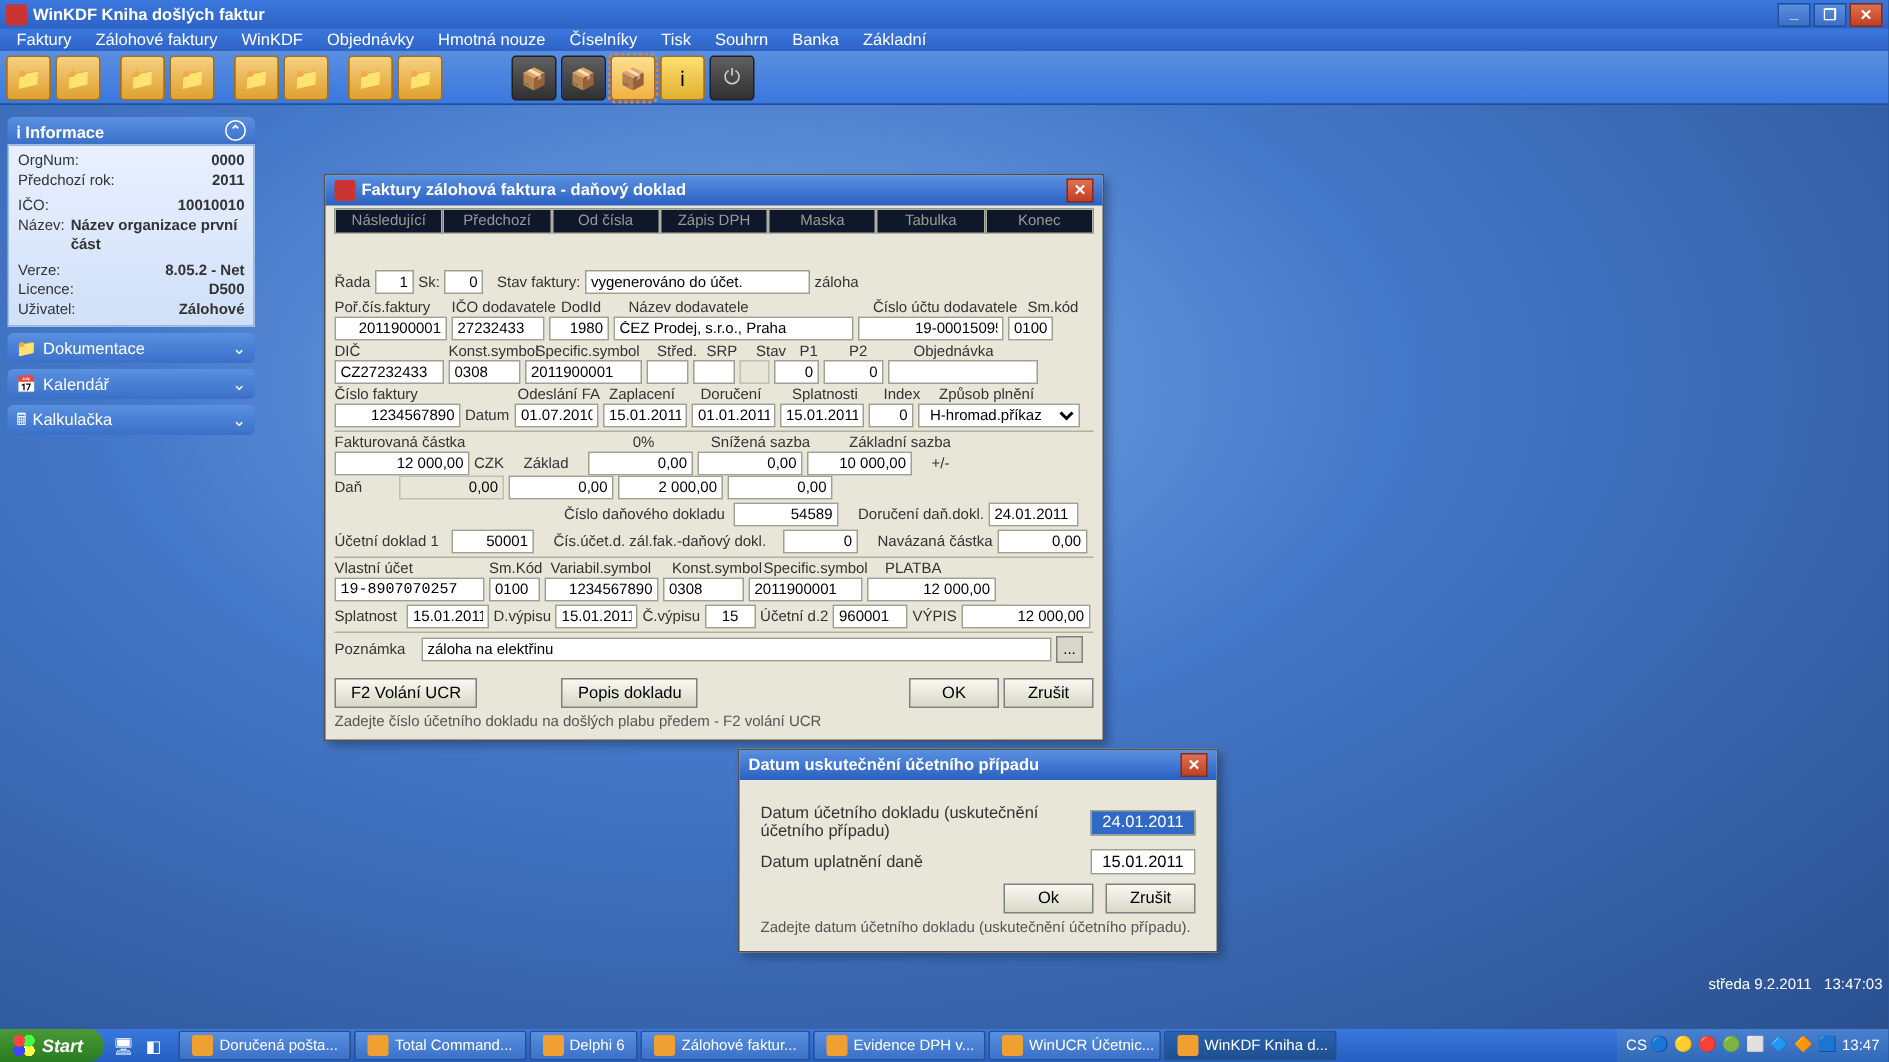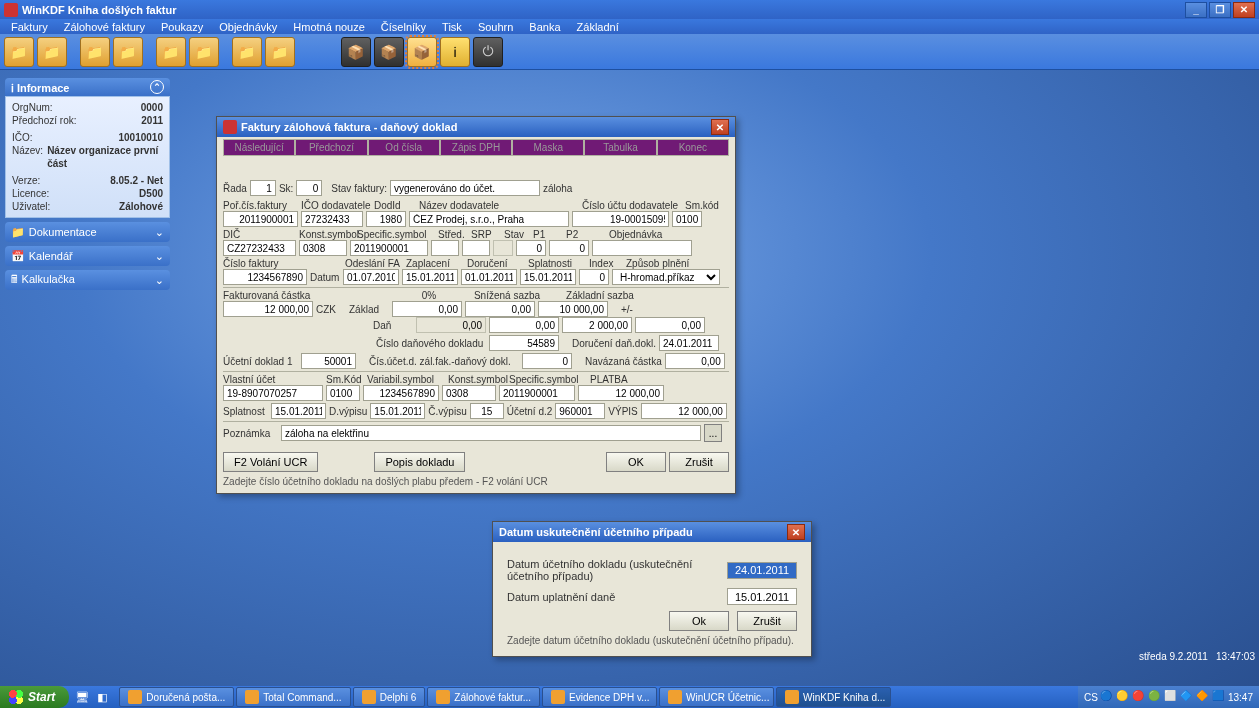--- a/index.html
+++ b/index.html
@@ -38,21 +38,21 @@
 .side-tool .ico { width:16px; height:14px; margin-right:4px; }
 
 
 .dialog { position: absolute; background: #e8e6d8; border: 1px solid #505050; box-shadow: 3px 3px 6px rgba(0,0,0,0.3); }
 .dlg-title { height: 20px; background: linear-gradient(#5a90e0,#2a60c0); color:#fff; font-weight:bold; padding: 2px 6px; display:flex; align-items:center; }
 .dlg-title .dicon { width:14px; height:14px; background:#c33; border-radius:2px; margin-right:4px; }
 .dlg-title .dtxt { flex:1; }
 .dlg-close { width:18px; height:16px; background:linear-gradient(#e07050,#c04020); border:1px solid #8b2a10; color:#fff; display:flex; align-items:center; justify-content:center; cursor:pointer; font-size:10px; font-weight:bold; }
 .dlg-body { padding: 2px 6px 6px 6px; font-size:11px; color:#333; }
 .tabbar { display:flex; margin: 0 0 2px 0; }
-.tabbar .tab { flex:1; text-align:center; padding:2px 0; border:1px solid #b0b0a0; background:#701a75; color:#999; font-size:10px; }
+.tabbar .tab { flex:1; text-align:center; padding:2px 0; border:1px solid #b0b0a0; background:#0f172a; color:#999; font-size:10px; }
 .fr { display:flex; align-items:center; gap:3px; flex-wrap:nowrap; }
 .fr label, .lbl { font-size:10px; color:#333; white-space:nowrap; }
 .fr input, .fr select { font-size:10px; border:1px solid #a0a090; background:#fff; height:16px; padding:0 3px; }
 .fr input.r { text-align:right; }
 .fr input.ro { background:#e8e6d8; border:1px solid #c0c0b0; }
 .hr { height:1px; background:#b0b0a0; margin:2px 0; }
 .btn { height:20px; min-width:60px; border:1px solid #808080; background:linear-gradient(#f8f8f0,#d8d8c8); cursor:pointer; font-size:11px; padding:0 10px; }
 .col-labels { display:flex; gap:3px; font-size:10px; color:#333; }
 .small-dlg .dlg-body { padding:10px 14px; }
 .small-dlg .row { display:flex; align-items:center; justify-content:space-between; margin:6px 0; }
@@ -84,21 +84,21 @@
   <div class="title-icon"></div>
   <div class="title-text">WinKDF Kniha došlých faktur</div>
   <div class="win-btn">_</div>
   <div class="win-btn">❐</div>
   <div class="win-btn close">✕</div>
 </div>
 
 <div class="menubar">
   <div class="mi">Faktury</div>
   <div class="mi">Zálohové faktury</div>
-  <div class="mi">Poukazy</div>
+  <div class="mi">WinKDF</div>
   <div class="mi">Objednávky</div>
   <div class="mi">Hmotná nouze</div>
   <div class="mi">Číselníky</div>
   <div class="mi">Tisk</div>
   <div class="mi">Souhrn</div>
   <div class="mi">Banka</div>
   <div class="mi">Základní</div>
 </div>
 
 <div class="toolbar">
@@ -281,21 +281,21 @@
       </div>
       <div class="fr">
         <input style="width: 90px;" class="r" value="12 000,00">
         <label>CZK</label>
         <label style="margin-left:10px;width:40px">Základ</label>
         <input style="width: 70px;" class="r" value="0,00">
         <input style="width: 70px;" class="r" value="0,00">
         <input style="width: 70px;" class="r" value="10 000,00">
         <label style="margin-left:10px">+/-</label>
       </div>
-      <div class="fr" style="margin-left:150px">
+      <div class="fr" style="">
         <label style="width:40px">Daň</label>
         <input style="width: 70px;" class="r ro" value="0,00">
         <input style="width: 70px;" class="r" value="0,00">
         <input style="width: 70px;" class="r" value="2 000,00">
         <input style="width: 70px;" class="r" value="0,00">
       </div>
 
       <div class="fr" style="margin-top:2px">
         <span style="width:150px"></span>
         <label style="width:110px">Číslo daňového dokladu</label>
@@ -317,21 +317,21 @@
 
       <div class="col-labels">
         <span style="width:100px">Vlastní účet</span>
         <span style="width:38px">Sm.Kód</span>
         <span style="width:78px">Variabil.symbol</span>
         <span style="width:58px">Konst.symbol</span>
         <span style="width:78px">Specific.symbol</span>
         <span>PLATBA</span>
       </div>
       <div class="fr">
-        <input style="width: 100px;" value="19-8907070257">
+        <input style="width: 100px; font-family: Liberation Mono, monospace;" value="19-8907070257">
         <input style="width: 34px;" value="0100">
         <input style="width: 76px;" class="r" value="1234567890">
         <input style="width: 54px;" value="0308">
         <input style="width: 76px;" value="2011900001">
         <input style="width: 86px;" class="r" value="12 000,00">
       </div>
 
       <div class="fr" style="margin-top:2px">
         <label style="width:45px">Splatnost</label>
         <input style="width: 55px;" value="15.01.2011">
@@ -358,21 +358,21 @@
         <span style="width:50px"></span>
         <button class="btn">Popis dokladu</button>
         <span style="flex:1"></span>
         <button class="btn">OK</button>
         <button class="btn">Zrušit</button>
       </div>
       <div class="hint">Zadejte číslo účetního dokladu na došlých plabu předem  - F2 volání UCR</div>
     </div>
   </div>
 
-  <div class="dialog small-dlg" style="left:492px; top:451px; width:320px;">
+  <div class="dialog small-dlg" style="left:492px; top:429px; width:320px;">
     <div class="dlg-title">
       <div class="dtxt">Datum uskutečnění účetního případu</div>
       <div class="dlg-close">✕</div>
     </div>
     <div class="dlg-body">
       <div class="row">
         <label>Datum účetního dokladu (uskutečnění účetního případu)</label>
         <input class="sel" value="24.01.2011" style="">
       </div>
       <div class="row">

